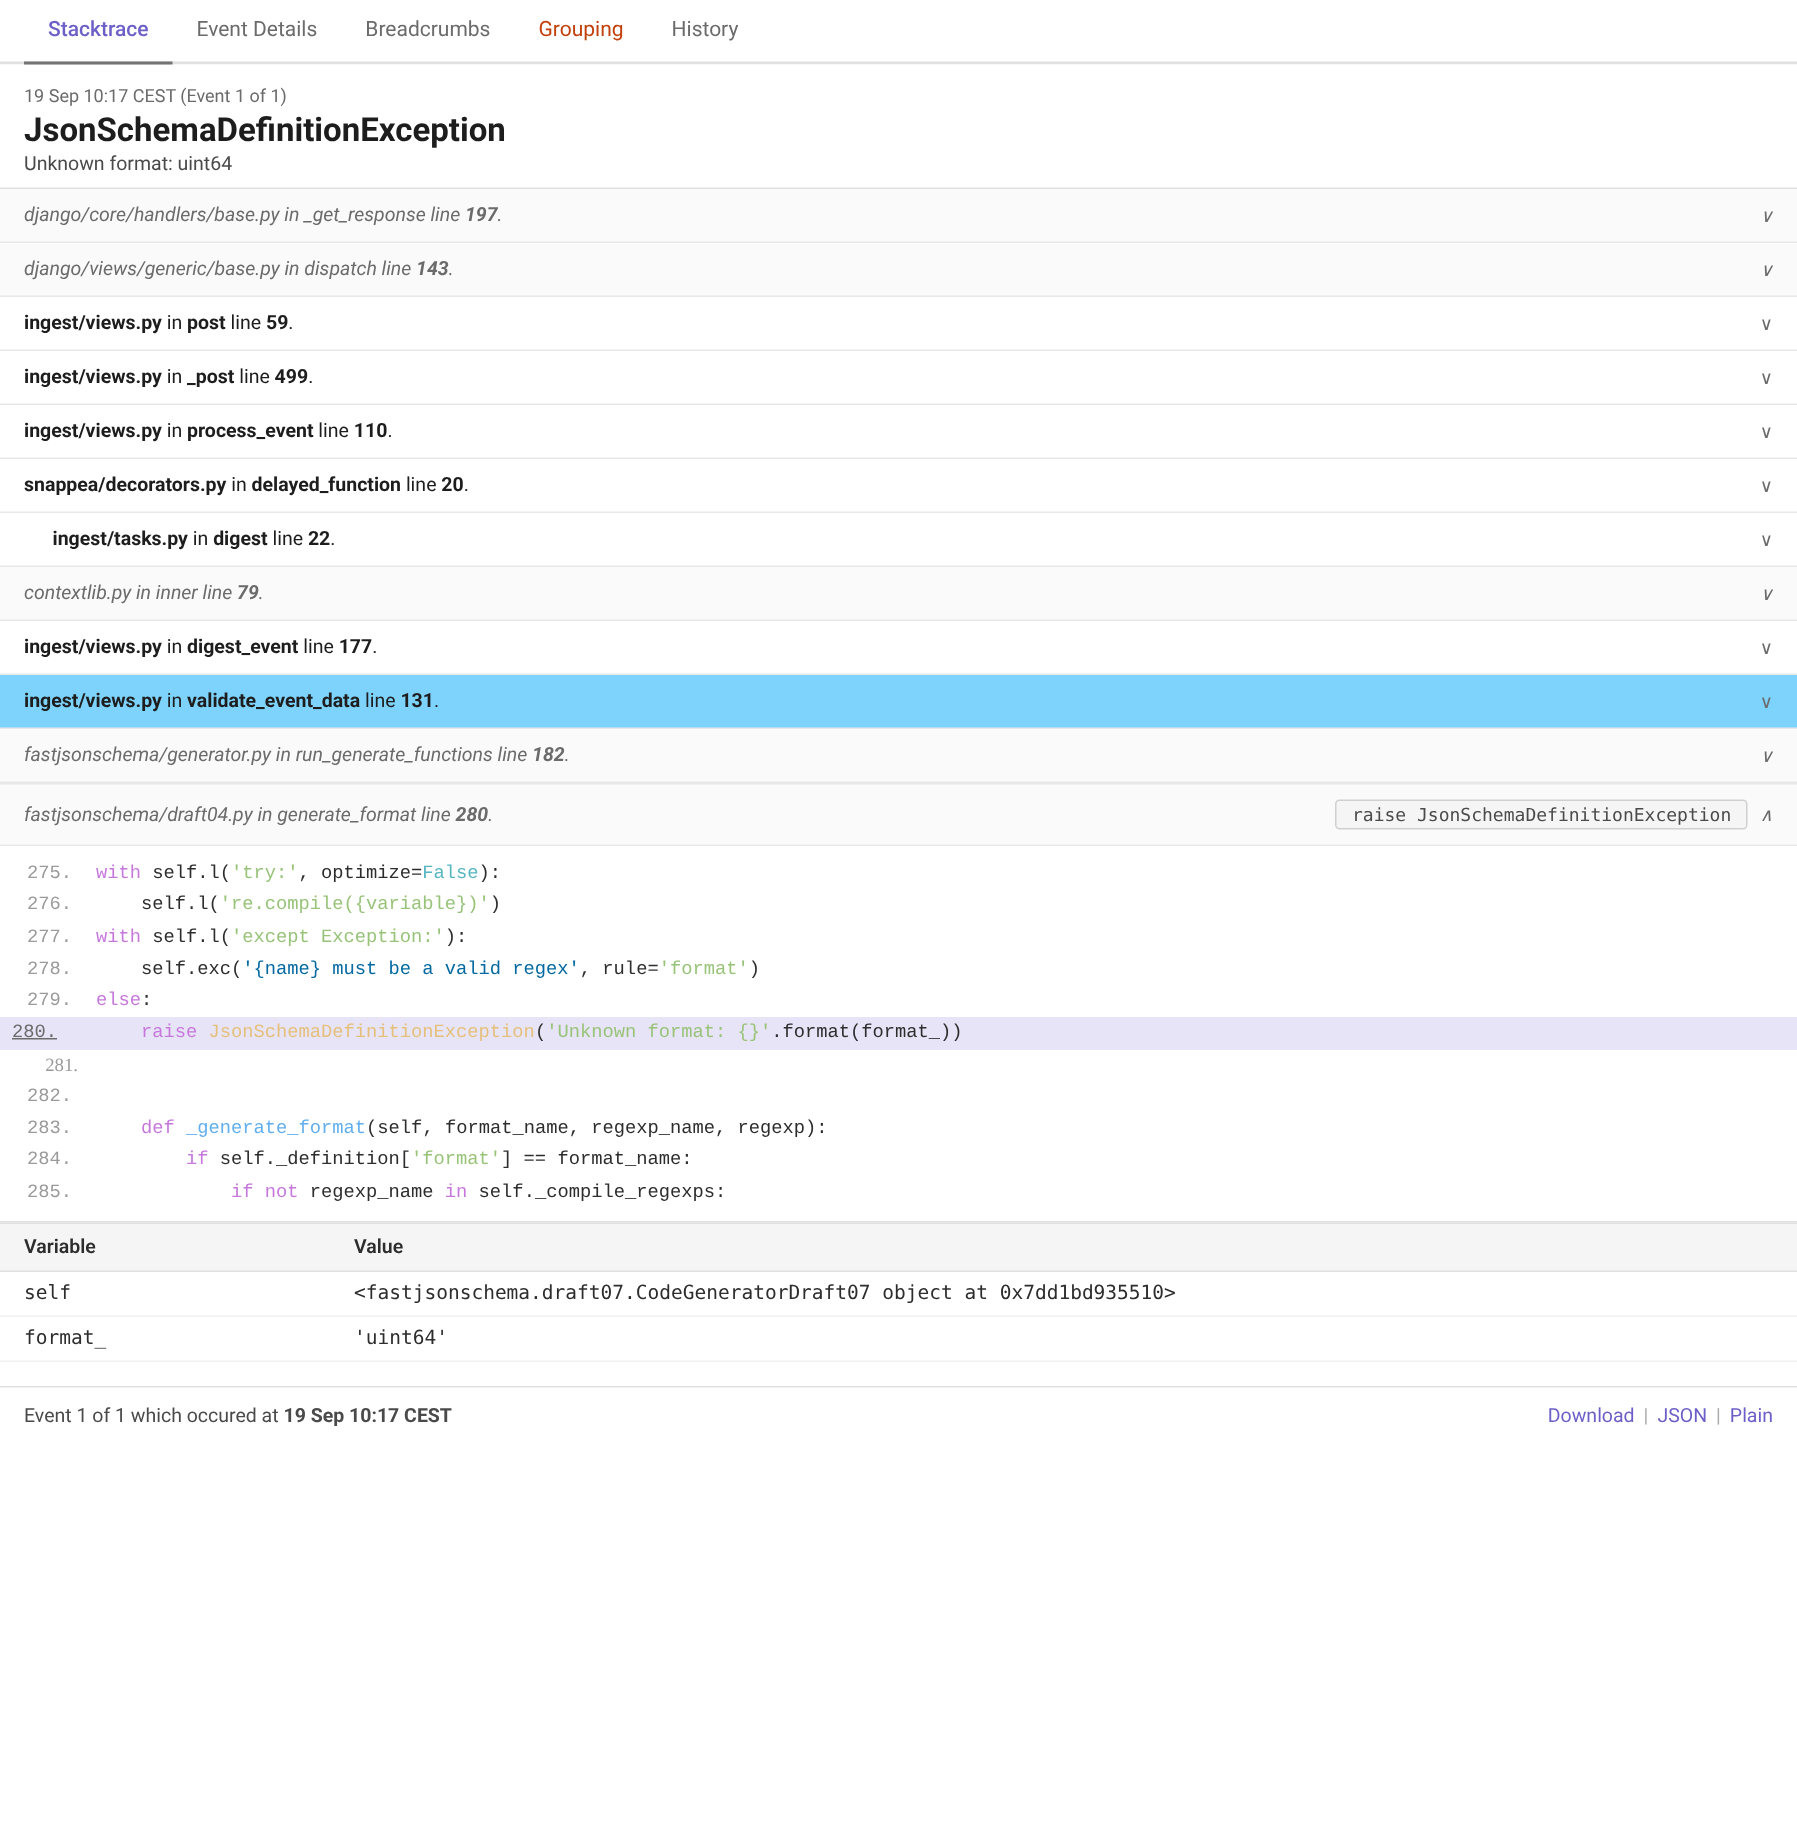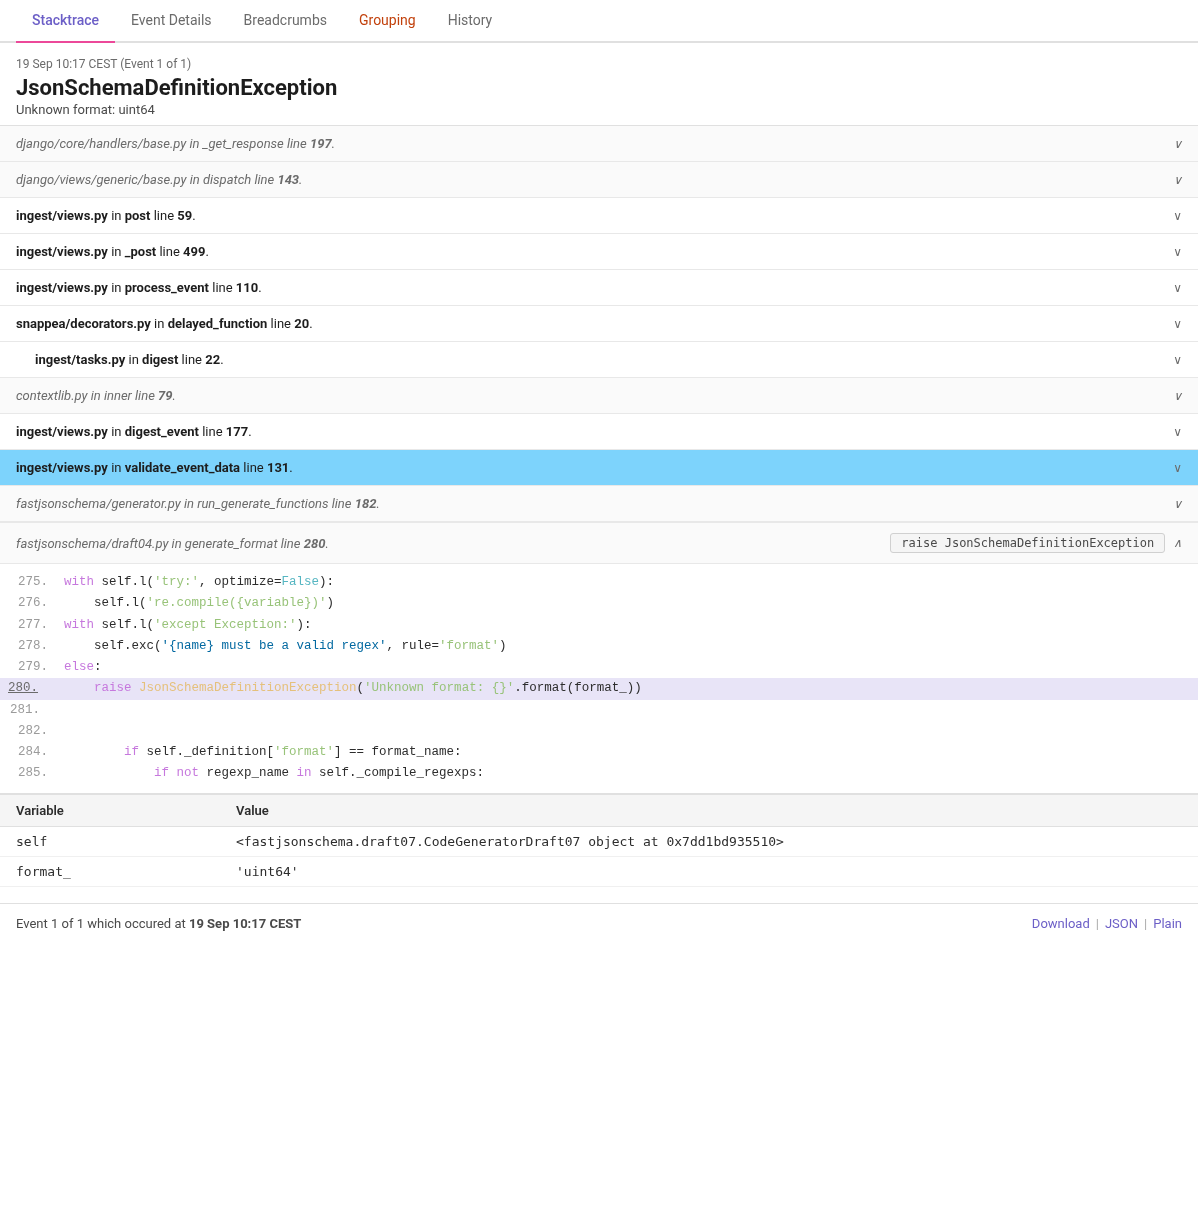--- a/index.html
+++ b/index.html
@@ -4,21 +4,21 @@
   <style>
     * { box-sizing: border-box; margin: 0; padding: 0; }
     body { font-family: -apple-system, BlinkMacSystemFont, 'Segoe UI', Roboto, sans-serif; font-size: 14px; color: #2d2d2d; background: #fff; }
     .tab { padding: 12px 16px; cursor: pointer; font-size: 14px; color: #6b6b6b; border-bottom: 2px solid transparent; margin-bottom: -1px; }
     .tab.active { color: #6c5fc7; border-bottom: 2px solid #6c5fc7; font-weight: 500; }
   </style>
 </head>
 <body>
 
 <div style="border-bottom: 2px solid #e0e0e0; display: flex; padding: 0 16px; background: #fff;">
-  <div class="tab active" style="color:#6c5fc7; border-bottom:2px solid #ec4899; font-weight:500; padding:12px 16px; margin-bottom:-2px; cursor:pointer;">Stacktrace</div>
+  <div class="tab active" style="color:#6c5fc7; border-bottom:2px solid #737373; font-weight:500; padding:12px 16px; margin-bottom:-2px; cursor:pointer;">Stacktrace</div>
   <div class="tab" style="padding:12px 16px; color:#6b6b6b; cursor:pointer;">Event Details</div>
   <div class="tab" style="padding:12px 16px; color:#6b6b6b; cursor:pointer;">Breadcrumbs</div>
   <div class="tab" style="padding:12px 16px; color:#c2410c; cursor:pointer;">Grouping</div>
   <div class="tab" style="padding:12px 16px; color:#6b6b6b; cursor:pointer;">History</div>
 </div>
 
 <div style="padding: 14px 16px 8px; background:#fff;">
   <div style="font-size:12px; color:#6b6b6b; margin-bottom:4px;">19 Sep 10:17 CEST (Event 1 of 1)</div>
   <div style="display:flex; align-items:flex-start; justify-content:space-between; flex-wrap:wrap; gap:8px;">
     <div>
@@ -111,27 +111,31 @@
     </div>
     <div style="display:flex; padding: 0 8px;">
       <span style="width:56px; text-align:right; padding-right:16px; color:#9b9b9b; flex-shrink:0; user-select:none;">279.</span>
       <span style="flex:1; white-space:pre;"><span style="color:#c678dd;">else</span>:</span>
     </div>
 
     <div style="display:flex; padding: 0 8px; background:#e8e4f7;">
       <span style="width:56px; text-align:left; padding-right:16px; color:#6b6b6b; flex-shrink:0; user-select:none;text-decoration:underline;">280.</span>
       <span style="flex:1; white-space:pre;">    <span style="color:#c678dd;">raise</span> <span style="color:#e5c07b;">JsonSchemaDefinitionException</span>(<span style="color:#98c379;">'Unknown format: {}'</span>.format(format_))</span>
     </div>
-    <div style="display:flex; padding: 0 0;">
+    <div style="display:flex; padding: 0 12px; font-family: Liberation Serif, serif;">
       <span style="width:56px; text-align:right; padding-right:16px; color:#9b9b9b; flex-shrink:0; user-select:none;">281.</span>
       <span style="flex:1; white-space:pre;"> </span>
     </div>
     <div style="display:flex; padding: 0 8px;">
       <span style="width:56px; text-align:right; padding-right:16px; color:#9b9b9b; flex-shrink:0; user-select:none;">282.</span>
       <span style="flex:1; white-space:pre;"> </span>
+    </div>
+    <div style="display:flex; padding: 0 8px;">
+      <span style="width:56px; text-align:right; padding-right:16px; color:#9b9b9b; flex-shrink:0; user-select:none;">283.</span>
+      <span style="flex:1; white-space:pre;">    <span style="color:#c678dd;">def</span> <span style="color:#61afef;">_generate_format</span>(self, format_name, regexp_name, regexp):</span>
     </div>
     <div style="display:flex; padding: 0 8px;">
       <span style="width:56px; text-align:right; padding-right:16px; color:#9b9b9b; flex-shrink:0; user-select:none;">284.</span>
       <span style="flex:1; white-space:pre;">        <span style="color:#c678dd;">if</span> self._definition[<span style="color:#98c379;">'format'</span>] == format_name:</span>
     </div>
     <div style="display:flex; padding: 0 8px;">
       <span style="width:56px; text-align:right; padding-right:16px; color:#9b9b9b; flex-shrink:0; user-select:none;">285.</span>
       <span style="flex:1; white-space:pre;">            <span style="color:#c678dd;">if not</span> regexp_name <span style="color:#c678dd;">in</span> self._compile_regexps:</span>
     </div>
   </div>

